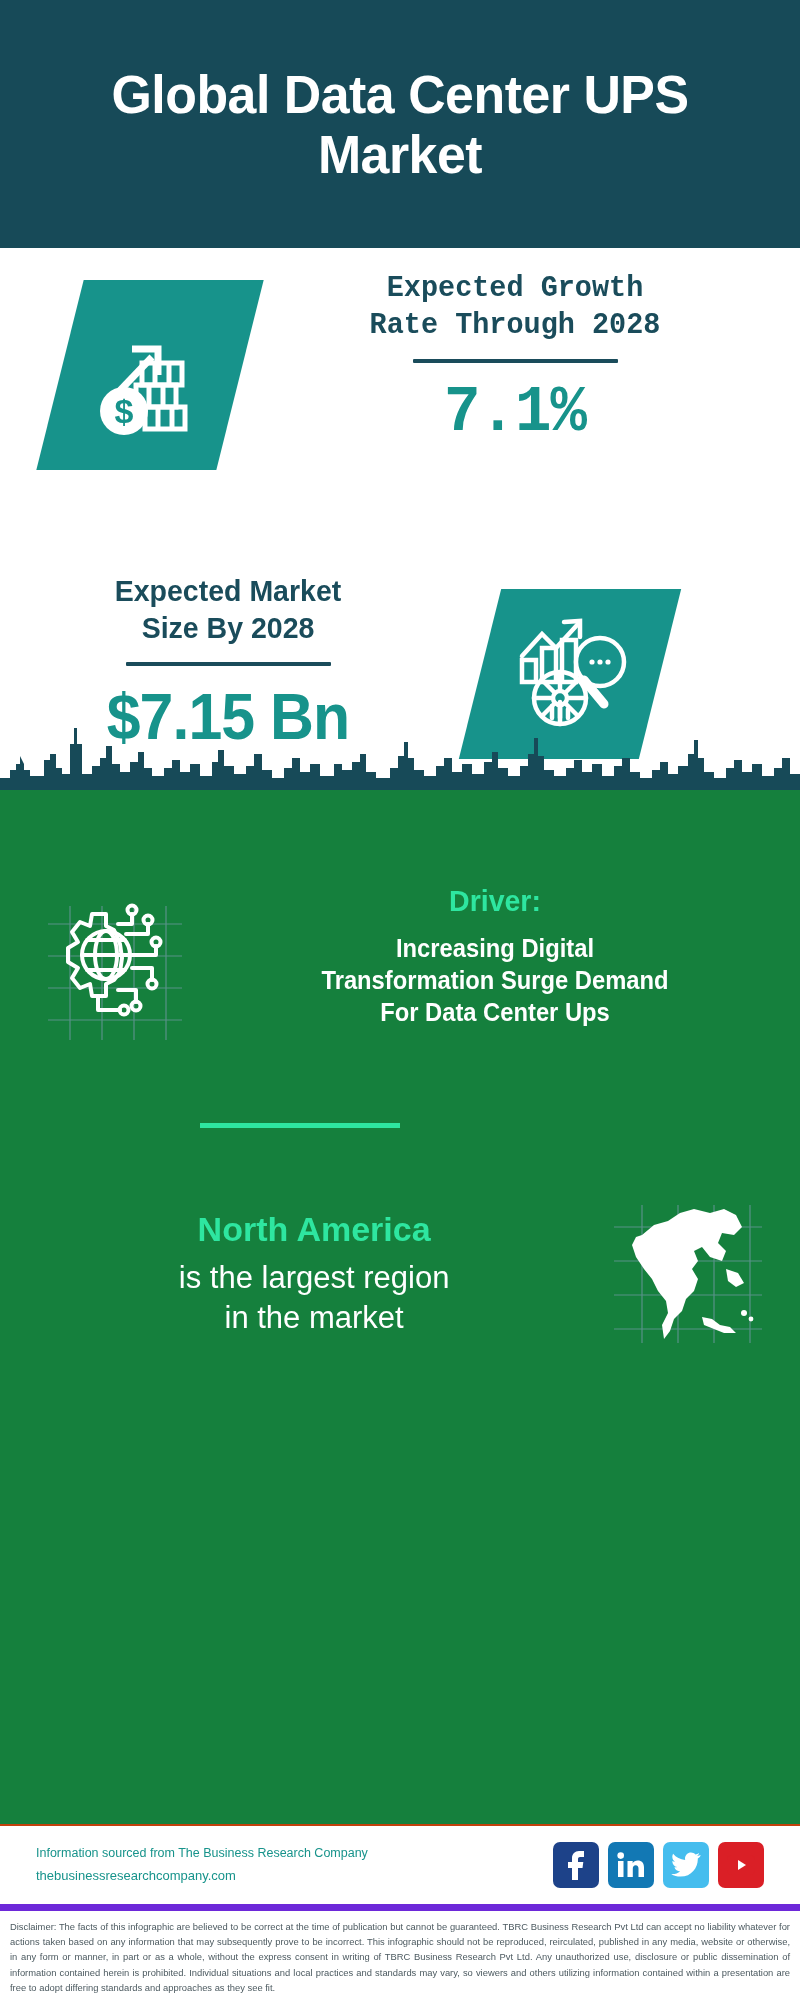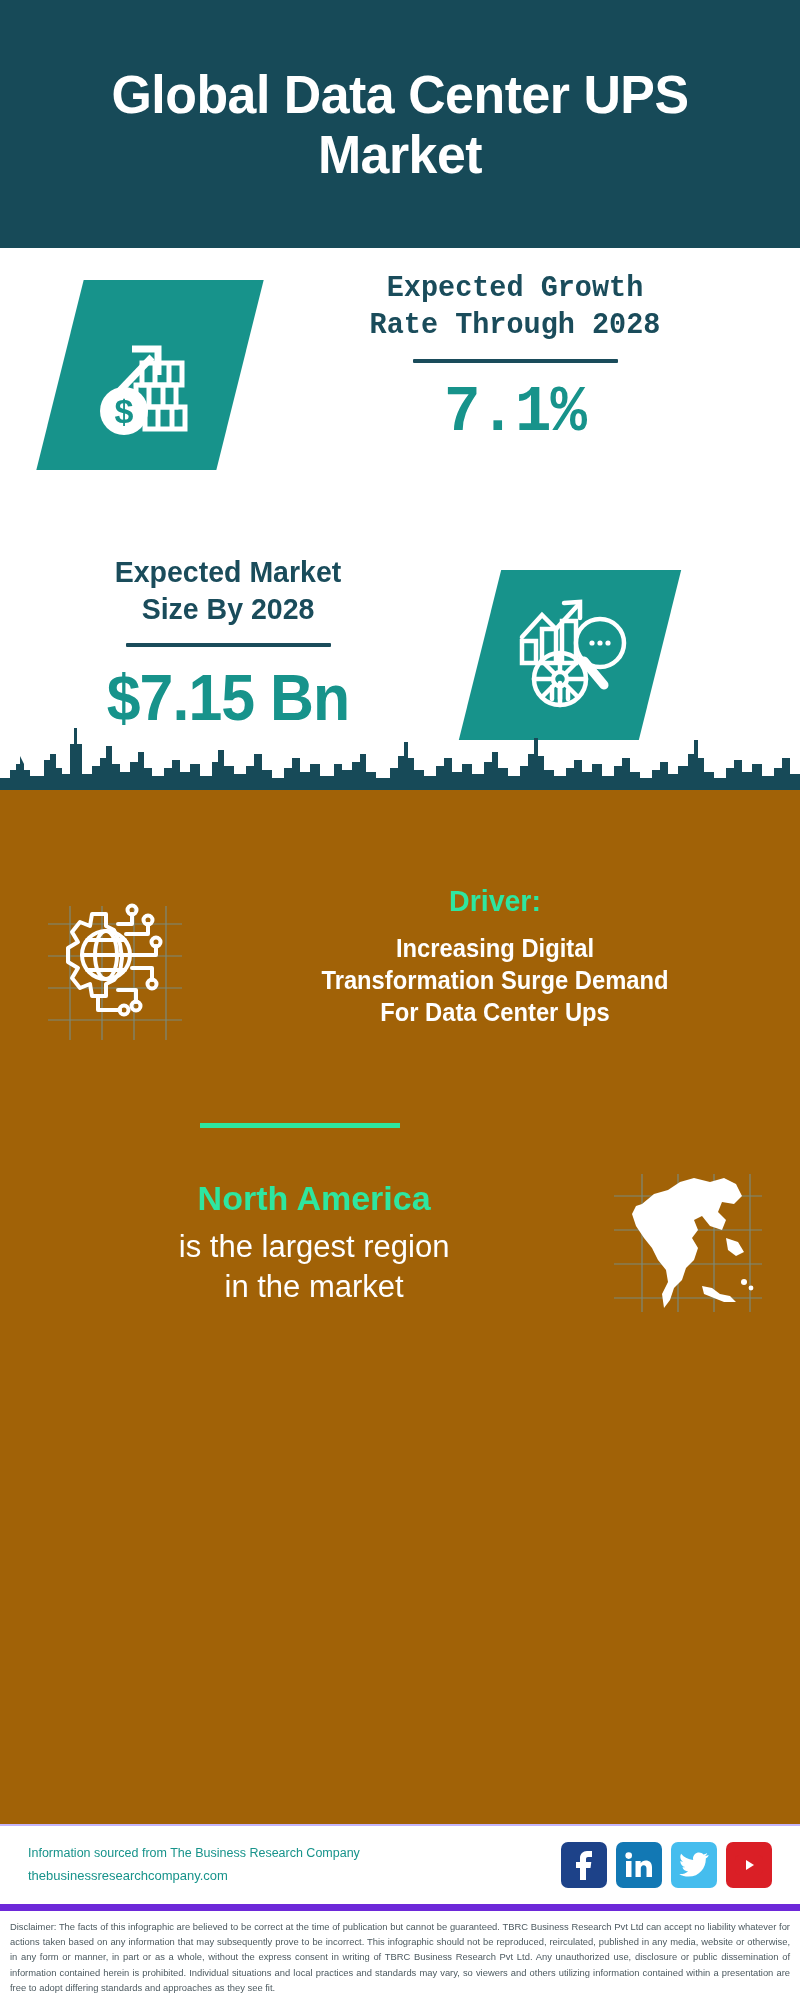--- a/index.html
+++ b/index.html
@@ -49,26 +49,26 @@
     transform:scaleX(0.95);
   }
   .rule{
     height:4px;background:#1A4C5B;width:205px;margin:16px auto 0 auto;border-radius:1px;
   }
   .bigval{
     color:#17938B;font-size:64px;font-weight:bold;margin-top:14px;
     transform:scaleX(0.95);letter-spacing:-1px;
   }
 
-  .block2{position:absolute;left:0;top:296px;width:660px;height:250px;}
+  .block2{position:absolute;left:0;top:315px;width:660px;height:250px;}
   .b2-text{position:absolute;left:48px;top:10px;width:360px;text-align:center;}
   .b2-icon{left:480px;top:26px;width:180px;height:170px;}
 
   
-  .dark-zone{background:#a16207;position:relative;flex:1;}
+  .dark-zone{background:#15803d;position:relative;flex:1;}
   .skyline{
     position:absolute;top:-64px;left:0;width:800px;height:66px;display:block;
   }
 
   .driver-row{
     position:absolute;top:96px;left:0;width:800px;
     display:flex;align-items:flex-start;
   }
   .driver-icon{width:230px;display:flex;justify-content:center;padding-top:14px;}
   .driver-txt{width:540px;text-align:center;padding-right:10px;}
@@ -78,31 +78,31 @@
   .driver-body{
     color:#ffffff;font-size:25px;font-weight:bold;line-height:1.28;margin-top:14px;
     transform:scaleX(0.95);
   }
 
   .mint-rule{
     position:absolute;top:335px;left:200px;width:200px;height:5px;background:#2EE6A0;
   }
 
   .region-row{
-    position:absolute;top:380px;left:0;width:784px;display:flex;align-items:center;
+    position:absolute;top:411px;left:0;width:784px;display:flex;align-items:center;
   }
   .region-txt{width:600px;text-align:center;padding-left:40px;}
   .region-title{color:#2EE6A0;font-size:34px;font-weight:bold;}
   .region-sub{color:#ffffff;font-size:31px;line-height:1.28;margin-top:9px;font-weight:normal;}
   .region-map{width:200px;display:flex;justify-content:center;}
 
   
   .footer{
-    background:#ffffff;height:80px;border-top:2px solid #c4b5fd;
-    display:flex;align-items:center;padding:0 28px;justify-content:space-between;
+    background:#ffffff;height:80px;border-top:2px solid #c2410c;
+    display:flex;align-items:center;padding:0 36px;justify-content:space-between;
   }
   .foot-text{flex:1;}
   .foot-l1{color:#17938B;font-size:12.5px;line-height:1.7;}
   .foot-l2{color:#17938B;font-size:13px;line-height:1.7;}
   .socials{display:flex;gap:9px;align-items:center;}
   .sq{width:46px;height:46px;border-radius:7px;display:flex;align-items:center;justify-content:center;}
   .fb{background:#1D4289;}
   .li{background:#1278B4;}
   .tw{background:#45BDEE;}
   .yt{background:#DA1F26;}

